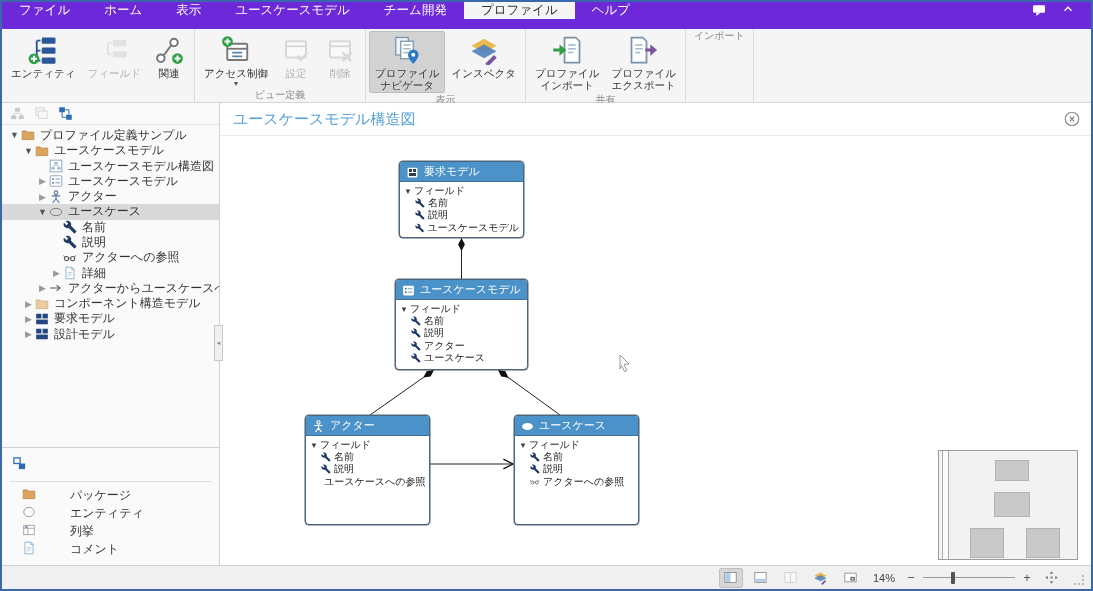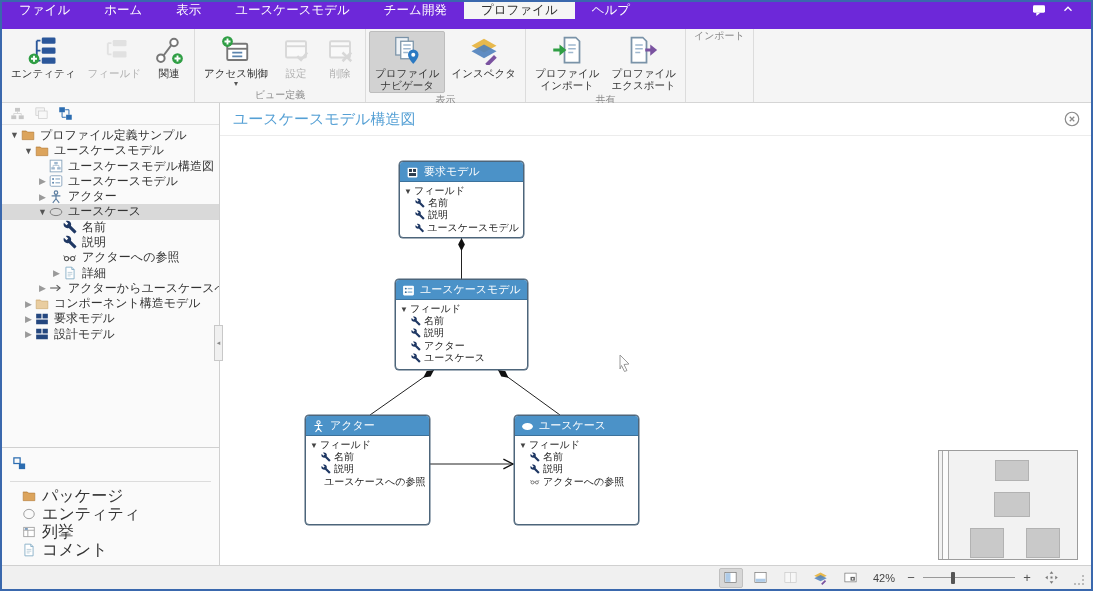--- a/index.html
+++ b/index.html
@@ -34,21 +34,21 @@
   .side-toolbar .st-ico { width:15px; height:15px; }
   .tree { height:326px; overflow:hidden; padding-top:3px; }
   .tree-row { height:15.3px; display:flex; align-items:center; font-size:12px; color:#333; white-space:nowrap; }
   .tree-row.selected { background:#d9d9d9; }
   .tw-arrow { width:13px; text-align:center; font-size:9px; color:#555; flex:0 0 auto; }
   .tw-arrow.closed { color:#9a9a9a; }
   .tree-ico { width:14px; height:14px; margin-right:5px; flex:0 0 auto; }
   .toolbox { border-top:1px solid #d0d0d0; flex:1; padding:6px 8px; }
   .tb-head { padding:2px 0 6px 2px; border-bottom:1px solid #dcdcdc; margin-bottom:5px; }
   .tb-head .st-ico { width:15px; height:15px; }
-  .tb-row { height:18px; display:flex; align-items:center; font-size:16px; color:#333; padding-left:12px; }
+  .tb-row { height:18px; display:flex; font-size:12px; color:#333; padding-left:12px;gap:28px; }
   .tb-row .tree-ico { margin-right:6px; }
   .collapse-handle { position:absolute; left:212px; top:222px; width:9px; height:36px; background:#f0f0f0; border:1px solid #c8c8c8; display:flex; align-items:center; justify-content:center; font-size:7px; color:#888; z-index:5; }
 
   
   .canvas { flex:1; background:#fff; display:flex; flex-direction:column; min-width:0; position:relative; }
   .canvas-header { height:33px; display:flex; align-items:center; padding:0 10px 0 13px; border-bottom:1px solid #ececec; }
   .canvas-title { color:#55a0d5; font-size:15px; }
   .canvas-close { margin-left:auto; width:18px; height:18px; }
   .diagram { flex:1; position:relative; }
   .connectors { position:absolute; left:0; top:0; width:100%; height:100%; }
@@ -619,21 +619,21 @@
           <path d="M13 22l6-6 2 2-6 6z" fill="#7a52a0"></path>
         </svg>
       </span>
     <span class="sb-btn">
         <svg class="sb-ico" viewBox="0 0 24 24">
           <rect x="3" y="5" width="18" height="14" fill="#fff" stroke="#666"></rect>
           <rect x="12" y="11" width="7" height="6" fill="#666"></rect>
           <circle cx="15.5" cy="14" r="1.4" fill="#fff"></circle>
         </svg>
       </span>
-    <span class="sb-zoom">42%</span>
+    <span class="sb-zoom">14%</span>
     <span class="sb-sign">−</span>
     <span class="slider">
         <span class="track"></span>
         <span class="handle"></span>
       </span>
     <span class="sb-sign">+</span>
     <span class="sb-btn">
         <svg class="sb-ico" viewBox="0 0 24 24">
           <path d="M12 2l3 4h-6zM12 22l3-4h-6zM2 12l4-3v6zM22 12l-4-3v6z" fill="#777"></path>
           <rect x="10.4" y="10.4" width="3.2" height="3.2" fill="#777"></rect>

